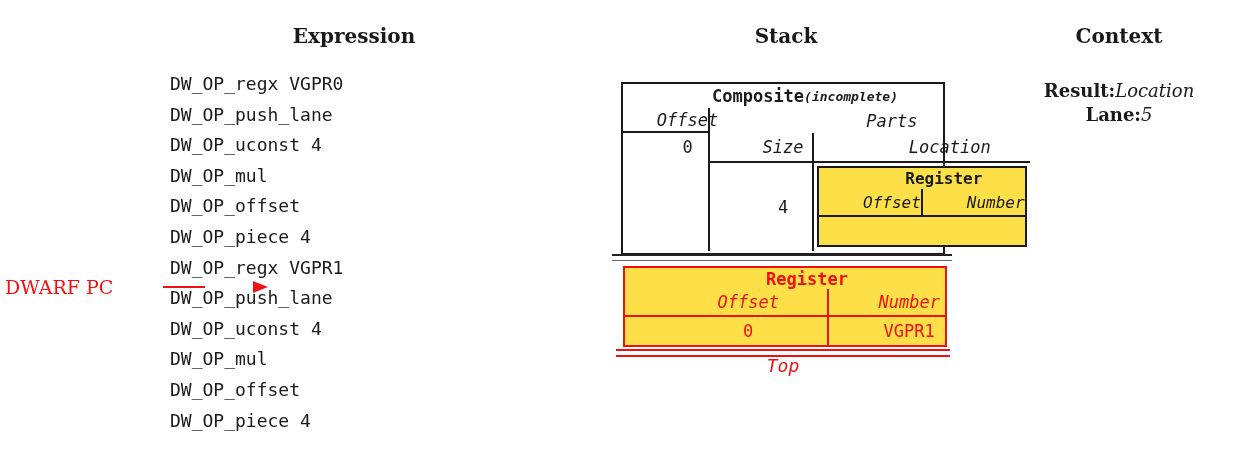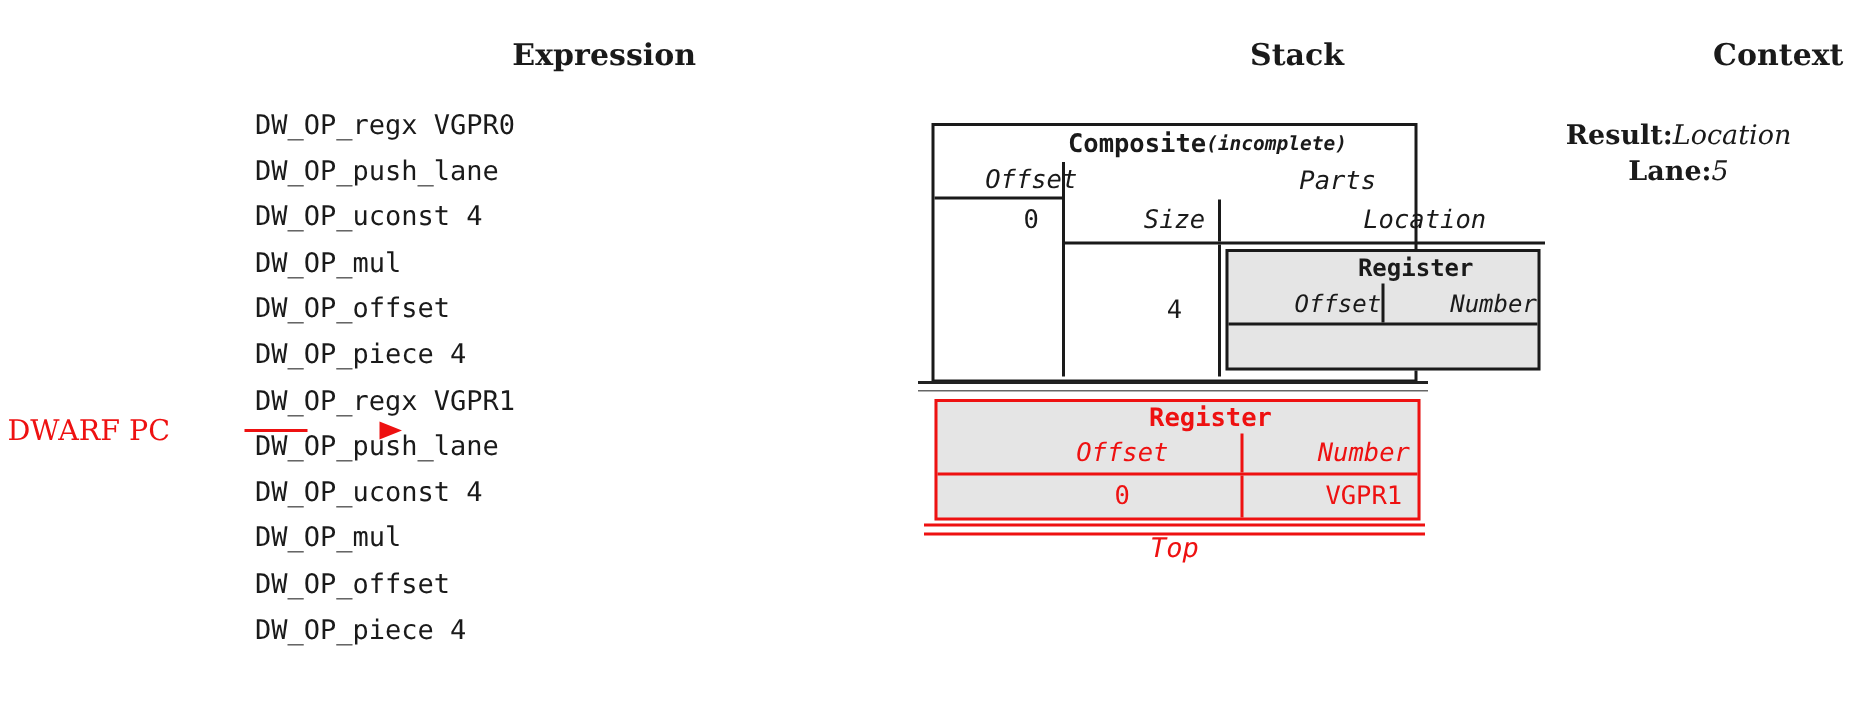--- a/index.html
+++ b/index.html
@@ -4,21 +4,21 @@
 <style>
   :root { --red: #ee1111; --ink: #1a1a1a; }
   html,body { margin:0; padding:0; }
   body {
     width:1241px; height:468px; background:#ffffff; position:relative;
     overflow:hidden; color:var(--ink);
     font-family:"DejaVu Sans Mono", monospace;
   }
   
   .col-hdr {
-    position:absolute; top:24px; width:220px; text-align:right;
+    position:absolute; top:24px; width:220px; text-align:center;
     font-family:"DejaVu Serif", serif; font-weight:bold; font-size:20px;
   }
   #hdr-expression { left:244px; }
   #hdr-stack      { left:676px; }
   #hdr-context    { left:1009px; }
 
   
   .expr-list { position:absolute; left:170px; top:69px; font-size:18px; }
   .expr-item { height:30.6px; line-height:30.6px; white-space:pre; }
 
@@ -52,21 +52,21 @@
   .ct-parts-hdr { height:25px; }
   .ct-subhdr { display:flex; height:28px; border-bottom:2px solid var(--ink);gap:12px; }
   .ct-size-hdr { width:58px; border-right:2px solid var(--ink); }
   .ct-loc-hdr { flex:1; }
   .ct-content { display:flex; flex:1; }
   .ct-size-val { width:58px; border-right:2px solid var(--ink); }
   .ct-loc-cell { flex:1; padding:3px 3px 0 3px; }
 
   
   .reg-table { border:2px solid var(--ink); box-sizing:border-box;
-               display:flex; flex-direction:column; background:#e5e5e5; }
+               display:flex; flex-direction:column; background:#fde047; }
   .reg-title { height:21px; font-weight:bold; }
   .reg-hdrs, .reg-vals { display:flex; }
   .reg-hdrs { border-bottom:2px solid var(--ink); height:26px; }
   .reg-vals { flex:1; }
   .reg-cell-l { width:49.5%; border-right:2px solid var(--ink); }
   .reg-cell-r { flex:1; }
   .reg-inner { height:81px; font-size:16px; }
 
   
   .sep-black { position:absolute; left:612px; top:254px; width:340px; height:4px;

